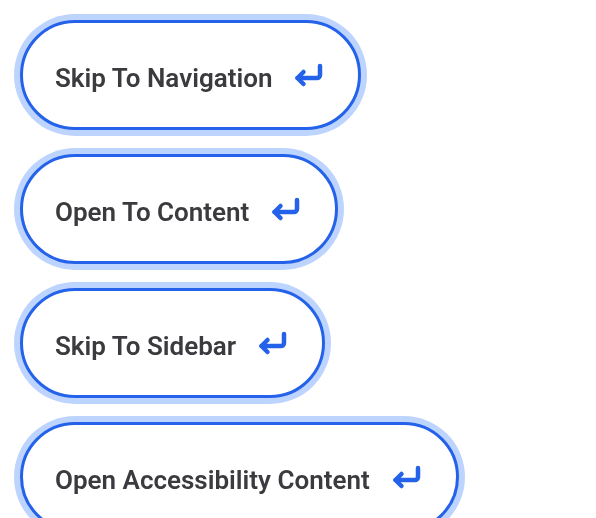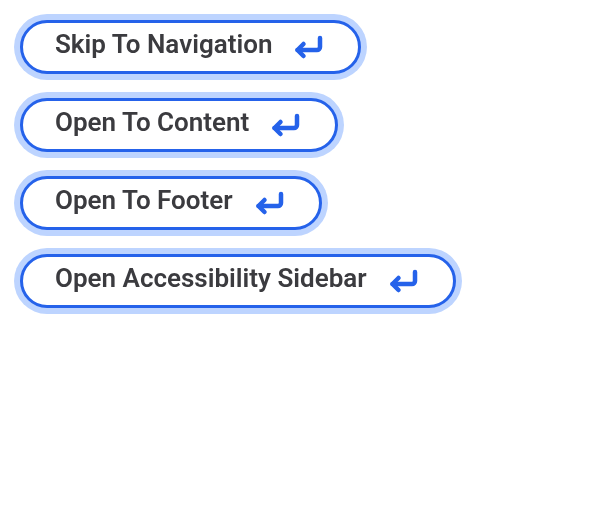--- a/index.html
+++ b/index.html
@@ -15,26 +15,26 @@
       height: 518px;
     }
     .skip-links {
       display: flex;
       flex-direction: column;
       align-items: flex-start;
       gap: 24px;
     }
     .skip-link {
       display: inline-flex;
-      align-items: flex-start;
+      align-items: flex-end;
       gap: 18px;
       background: #ffffff;
       border: 3px solid #2562ea;
       border-radius: 999px;
-      padding: 6px 32px;
+      padding: 34px 32px;
       box-shadow: 0 0 0 6px #bdd4ff;
       cursor: pointer;
       text-decoration: none;
     }
     .skip-link-label {
       font-size: 26px;
       font-weight: 600;
       color: #3b3b3f;
       white-space: nowrap;
     }
@@ -67,31 +67,31 @@
     <span class="skip-link-label">Open To Content</span>
     <span class="enter-icon">
       <svg viewBox="0 0 24 24" fill="none" stroke="#2562ea" stroke-width="3" stroke-linecap="round" stroke-linejoin="round">
         <path d="M20 6v6a2 2 0 0 1-2 2H5"></path>
         <path d="M9 10l-4 4 4 4"></path>
       </svg>
     </span>
   </a>
 
   <a class="skip-link">
-    <span class="skip-link-label">Open To Footer</span>
+    <span class="skip-link-label">Skip To Sidebar</span>
     <span class="enter-icon">
       <svg viewBox="0 0 24 24" fill="none" stroke="#2562ea" stroke-width="3" stroke-linecap="round" stroke-linejoin="round">
         <path d="M20 6v6a2 2 0 0 1-2 2H5"></path>
         <path d="M9 10l-4 4 4 4"></path>
       </svg>
     </span>
   </a>
 
   <a class="skip-link">
-    <span class="skip-link-label">Open Accessibility Sidebar</span>
+    <span class="skip-link-label">Open Accessibility Content</span>
     <span class="enter-icon">
       <svg viewBox="0 0 24 24" fill="none" stroke="#2562ea" stroke-width="3" stroke-linecap="round" stroke-linejoin="round">
         <path d="M20 6v6a2 2 0 0 1-2 2H5"></path>
         <path d="M9 10l-4 4 4 4"></path>
       </svg>
     </span>
   </a>
 
 </nav>
 

